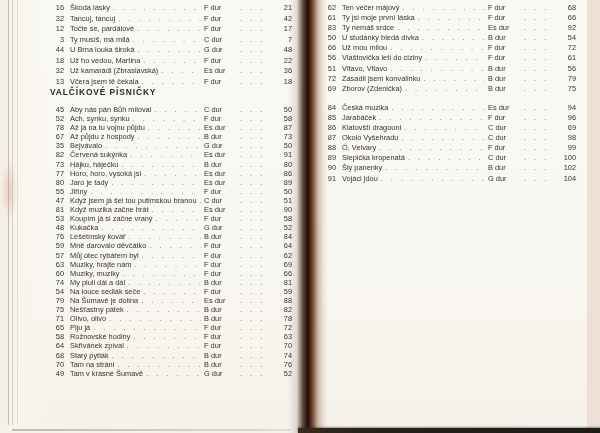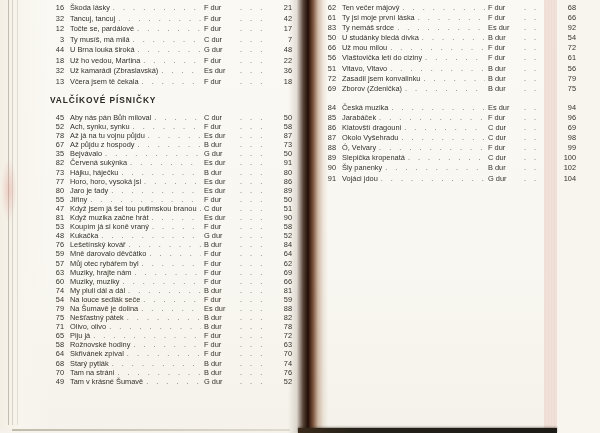--- a/index.html
+++ b/index.html
@@ -2,21 +2,21 @@
 <html><head>
 <meta charset="utf-8">
 <style>
   html,body{margin:0;padding:0;}
   body{
     width:600px;height:433px;overflow:hidden;
     font-family:"Liberation Sans", sans-serif;
     background:#f7f5ee;
   }
   .scan{
-    position:relative;width:557px;height:433px;
+    position:relative;width:600px;height:433px;
     background:linear-gradient(to bottom,#fbf9f4 0%,#f9f7f1 60%,#f4f2ea 100%);
     text-decoration:underline;
   }
 
   
   .edge-left{
     position:absolute;left:0;top:0;bottom:3px;width:50px;
     background:linear-gradient(to right,#f3efe5 0%,#f8f5ee 40%,rgba(248,245,238,0) 100%);
   }
   .vline{position:absolute;top:0;bottom:8px;width:1px;}
@@ -67,21 +67,21 @@
   .page-left  .s1 .row{height:10.5px;}
   .page-left  .s2 .row{height:9.1px;}
   .page-right .s1 .row{height:10.1px;}
   .page-right .s2 .row{height:10.1px;}
 
   .s1{padding-top:3px;}
   .heading{
     font-size:8.4px;font-weight:bold;letter-spacing:.9px;color:#2b2823;
     margin-top:5px;
   }
-  .page-left  .heading{margin-top:8px;}
+  .page-left  .heading{margin-top:0;}
   .page-left  .s2{margin-top:8px;}
   .page-right .heading{margin-top:4px;}
   .page-right .s2{margin-top:9px;}
 
   .num{flex:none;width:14px;text-align:right;margin-right:6px;}
   .title{flex:0 0 auto;white-space:nowrap;}
   .leader{overflow:hidden;white-space:nowrap;color:#5a554c;}
   .leader::before{
     content:". . . . . . . . . . . . . . . . . . . . . . . . . . . . . . . . . .";
     letter-spacing:3px;
@@ -264,21 +264,21 @@
         <div class="row">
         <span class="num">81</span>
         <span class="title">Když muzika začne hrát</span>
         <span class="leader l1"></span>
         <span class="key">Es dur</span>
         <span class="leader l2"></span>
         <span class="pg">90</span>
       </div>
         <div class="row">
         <span class="num">53</span>
-        <span class="title">Koupím já si koně vraný</span>
+        <span class="title">Koupím já si začne vraný</span>
         <span class="leader l1"></span>
         <span class="key">F dur</span>
         <span class="leader l2"></span>
         <span class="pg">58</span>
       </div>
         <div class="row">
         <span class="num">48</span>
         <span class="title">Kukačka</span>
         <span class="leader l1"></span>
         <span class="key">G dur</span>

